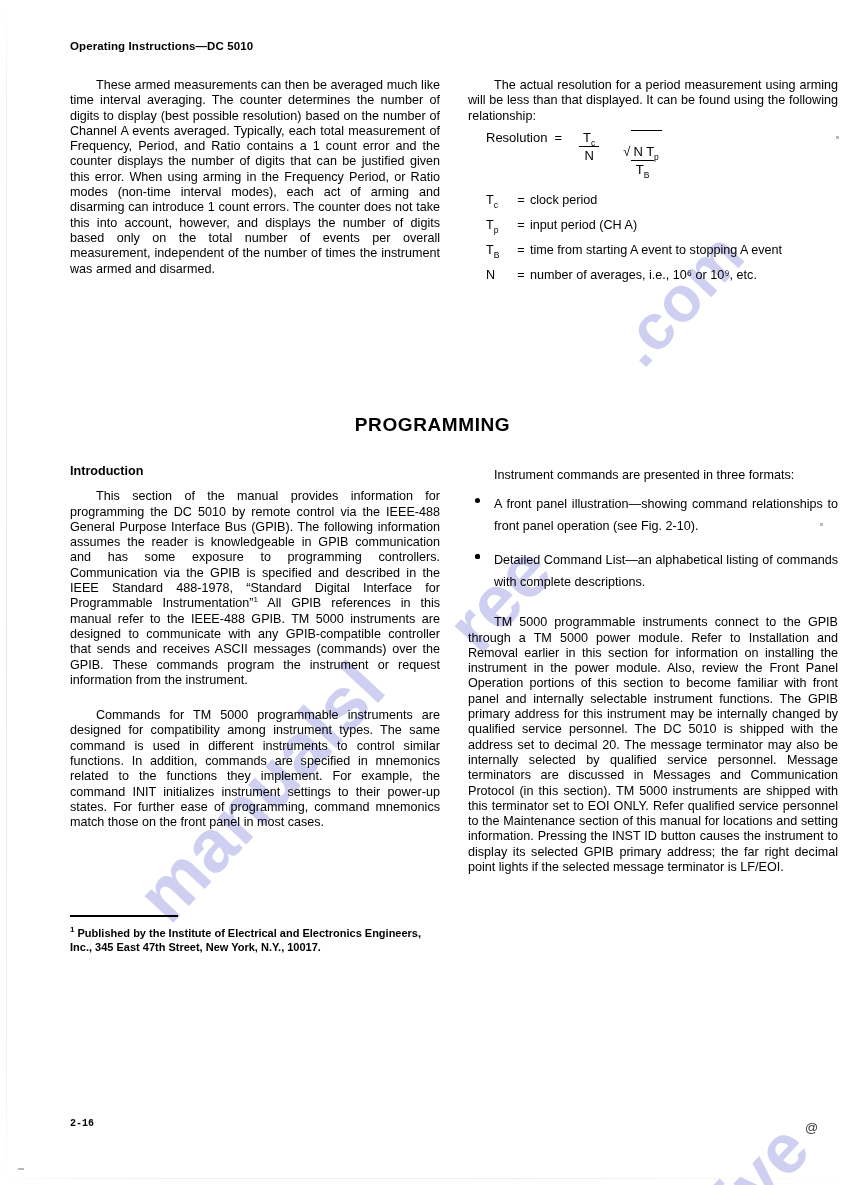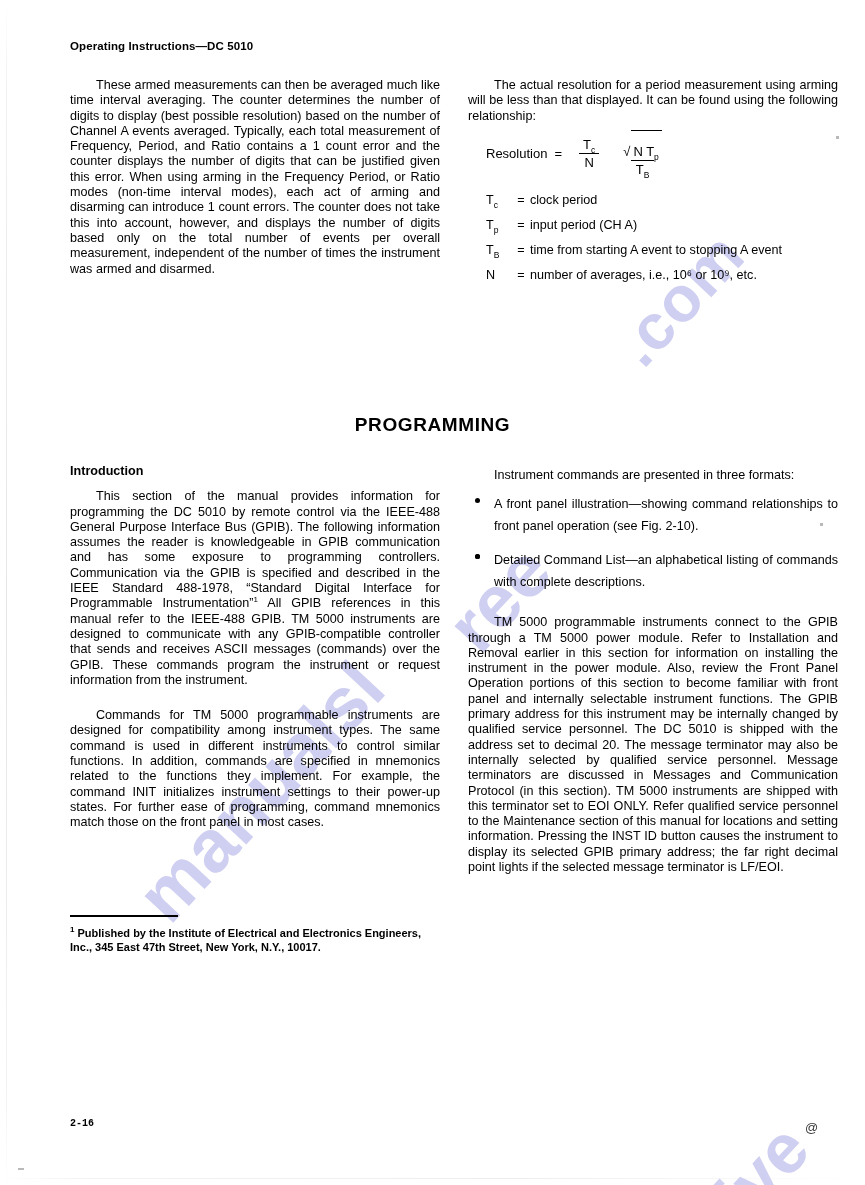--- a/index.html
+++ b/index.html
@@ -89,21 +89,20 @@
     text-align: justify;
   }
   .body-p.no-indent { text-indent: 0; }
 
   sup { font-size: 8px; vertical-align: super; line-height: 0; }
 
   
   .formula-block {
     margin: 6px 0 16px 0;
     display: flex;
-    align-items: center;
     padding-left: 18px;
   }
   .formula-lhs { font-size: 13px; margin-right: 7px; }
   .frac {
     display: inline-flex;
     flex-direction: column;
     align-items: center;
     font-size: 13px;
     vertical-align: middle;
     margin: 0 9px;

